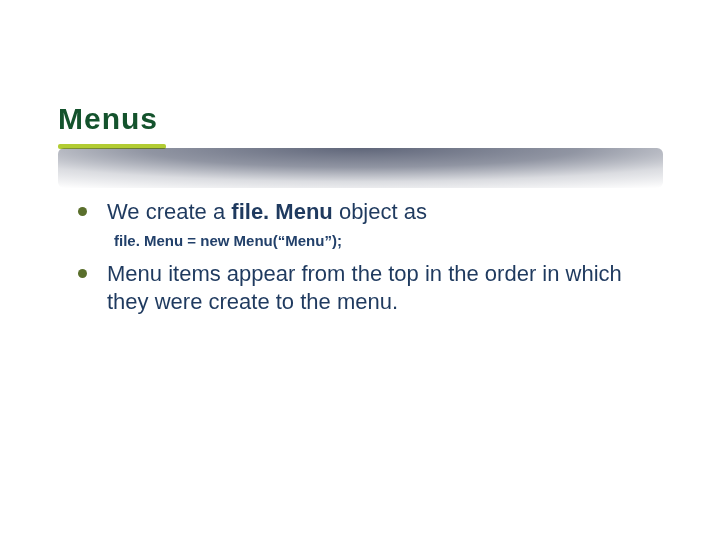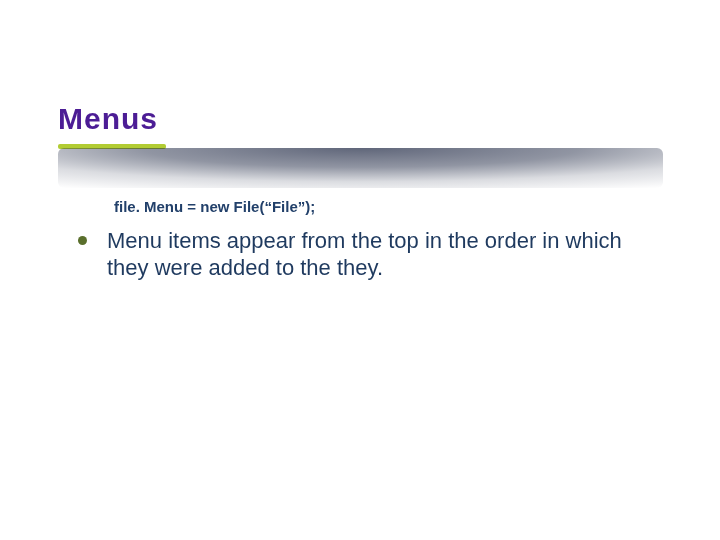--- a/index.html
+++ b/index.html
@@ -16,21 +16,21 @@
     width: 720px;
     height: 540px;
     box-sizing: border-box;
   }
   .title {
     position: absolute;
     left: 58px;
     top: 102px;
     font-size: 30px;
     font-weight: bold;
-    color: #4c1d95;
+    color: #14532d;
     letter-spacing: 1px;
   }
   .accent-line {
     position: absolute;
     left: 58px;
     top: 144px;
     width: 108px;
     height: 5px;
     background: #b2cc33; 
     border-radius: 2px;
@@ -84,23 +84,29 @@
 <body>
 
 <div class="slide">
 
   <div class="title">Menus</div>
   <div class="accent-line"></div>
   <div class="shadow-bar"></div>
 
   <div class="content">
 
-    <div class="code-sub">file. Menu = new File(“File”);</div>
+    <div class="li">
+      <div class="bullet"></div>
+      <div class="txt">
+        <span>We create a </span><span class="bold">file. Menu</span><span> object as</span>
+      </div>
+    </div>
+    <div class="code-sub">file. Menu = new Menu(“Menu”);</div>
 
 
     <div class="li">
       <div class="bullet"></div>
-      <div class="txt">Menu items appear from the top in the order in which they were added to the they.</div>
+      <div class="txt">Menu items appear from the top in the order in which they were create to the menu.</div>
     </div>
 
   </div>
 
 </div>
 
 </body></html>

